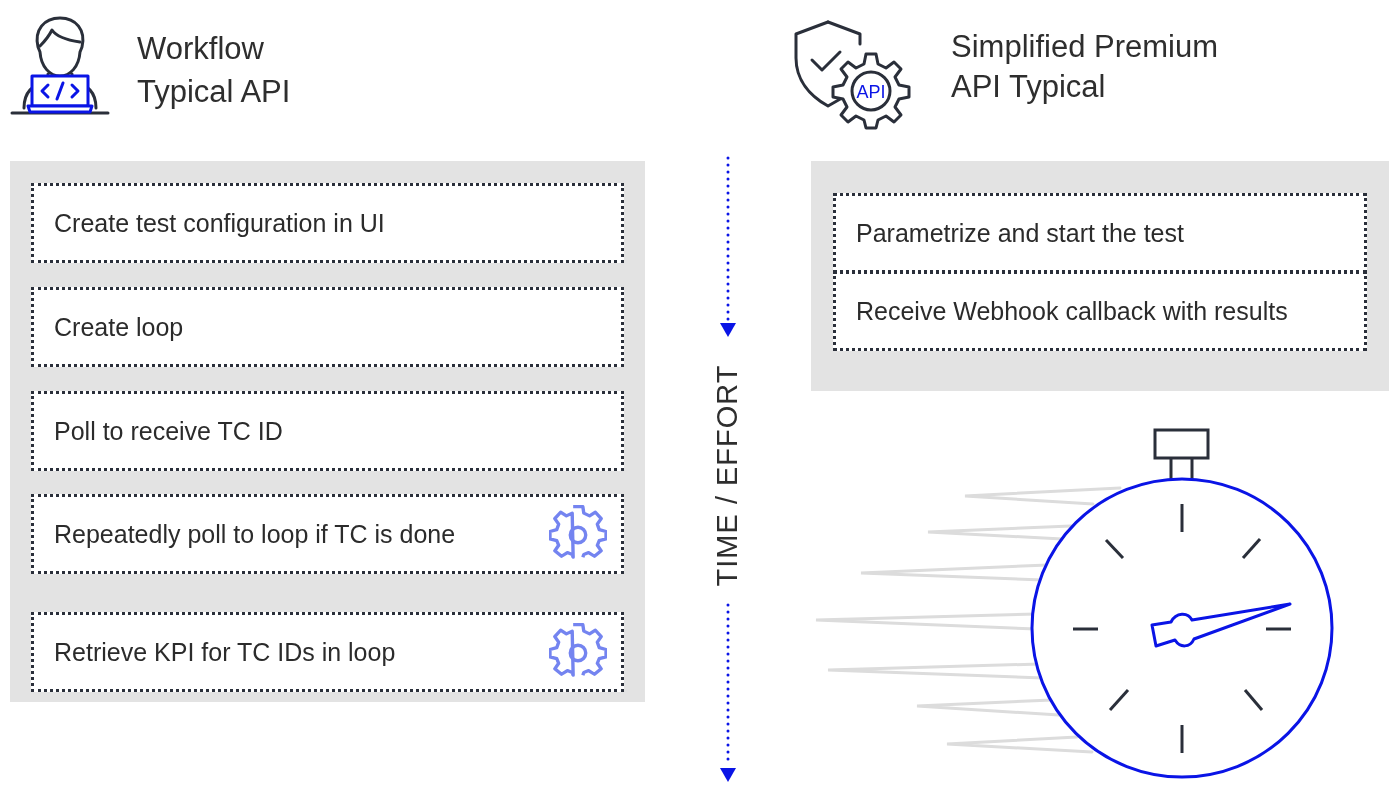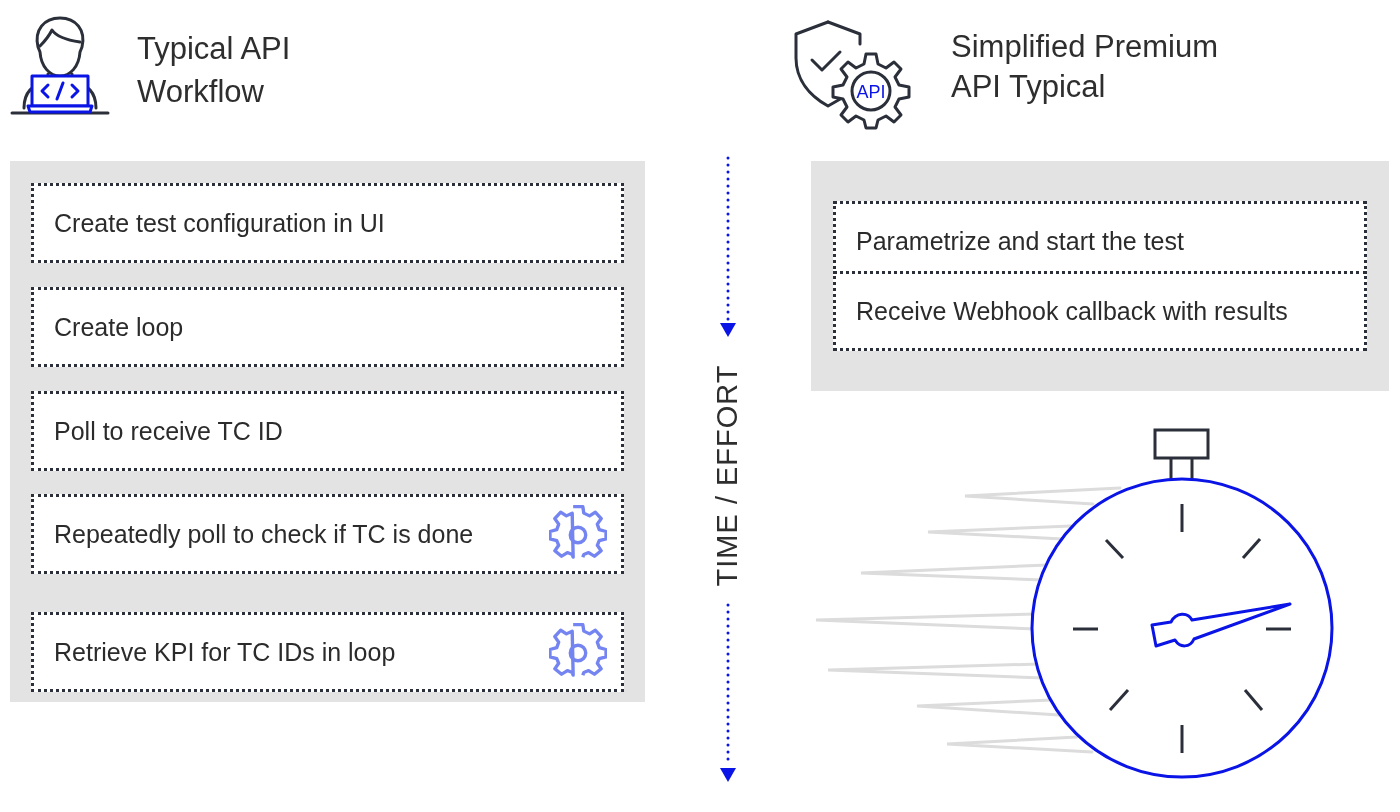--- a/index.html
+++ b/index.html
@@ -28,22 +28,22 @@
   </g>
   <g fill="none" stroke="#0a14e6" stroke-width="3" stroke-linejoin="round" stroke-linecap="round">
     <rect x="22" y="64" width="56" height="30" fill="#fff"></rect>
     <path d="M18 94 L82 94 L80 100 L20 100 Z" fill="#fff"></path>
     <path d="M38 73 L32 79 L38 85"></path>
     <path d="M62 73 L68 79 L62 85"></path>
     <line x1="53" y1="71" x2="47" y2="87"></line>
   </g>
 </svg>
 <div class="abs title" style="left:137px;top:27px">
+  <div>Workflow</div>
   <div>Typical API</div>
-  <div>Workflow</div>
 </div>
 
 <svg class="abs" style="left:790px;top:18px" width="130" height="112" viewBox="0 0 130 112">
   <g fill="none" stroke="#2a2f3a" stroke-width="3" stroke-linejoin="round" stroke-linecap="round">
     <path d="M38 4 L6 16 L6 40 C6 62 20 78 38 88 L52 80"></path>
     <path d="M38 4 L70 16 L70 26"></path>
     <path d="M22 42 L32 52 L50 34"></path>
     <path d="M76 36 L86 36 L88 46 L96 50 L104 44 L111 51 L105 59 L109 67 L119 69 L119 79 L109 81 L105 89 L111 97 L104 104 L96 98 L88 102 L86 110 L76 110 L74 102 L66 98 L58 104 L51 97 L57 89 L53 81 L43 79 L43 69 L53 67 L57 59 L51 51 L58 44 L66 50 L74 46 Z" fill="#fff"></path>
     <circle cx="81" cy="73" r="19"></circle>
   </g>
@@ -58,21 +58,21 @@
 <div class="step" style="left:31px;top:183px;width:593px;height:80px">
   <span>Create test configuration in UI</span>
 </div>
 <div class="step" style="left:31px;top:287px;width:593px;height:80px">
   <span>Create loop</span>
 </div>
 <div class="step" style="left:31px;top:391px;width:593px;height:80px">
   <span>Poll to receive TC ID</span>
 </div>
 <div class="step" style="left:31px;top:494px;width:593px;height:80px">
-  <span>Repeatedly poll to check if TC is done</span>
+  <span>Repeatedly poll to loop if TC is done</span>
   <svg class="gear" viewBox="0 0 60 60">
     <path d="M25 5 L35 5 L36 12 L42 15 L48 11 L54 18 L50 24 L52 30 L59 32 L59 40 L52 42 L50 47 L54 53 L47 59 L41 55 L36 57 L35 60 M25 60 L24 57 L19 55 L13 59 L6 53 L10 47 L8 42 L1 40 L1 32 L8 30 L10 24 L6 18 L12 11 L18 15 L24 12 Z" fill="none" stroke="#7484f0" stroke-width="3.5" stroke-linejoin="round" transform="translate(0,-3) scale(1,0.95)"></path>
     <circle cx="30" cy="31" r="8" fill="none" stroke="#7484f0" stroke-width="3.5"></circle>
   </svg>
 </div>
 <div class="step" style="left:31px;top:612px;width:593px;height:80px">
   <span>Retrieve KPI for TC IDs in loop</span>
   <svg class="gear" viewBox="0 0 60 60">
     <path d="M25 5 L35 5 L36 12 L42 15 L48 11 L54 18 L50 24 L52 30 L59 32 L59 40 L52 42 L50 47 L54 53 L47 59 L41 55 L36 57 L35 60 M25 60 L24 57 L19 55 L13 59 L6 53 L10 47 L8 42 L1 40 L1 32 L8 30 L10 24 L6 18 L12 11 L18 15 L24 12 Z" fill="none" stroke="#7484f0" stroke-width="3.5" stroke-linejoin="round" transform="translate(0,-3) scale(1,0.95)"></path>
     <circle cx="30" cy="31" r="8" fill="none" stroke="#7484f0" stroke-width="3.5"></circle>
@@ -85,21 +85,21 @@
 </svg>
 <div class="abs" style="left:628px;top:455px;width:200px;height:40px;display:flex;align-items:center;justify-content:center">
   <div class="axis-label">TIME / EFFORT</div>
 </div>
 <svg class="abs" style="left:716px;top:600px" width="24" height="185" viewBox="0 0 24 185">
   <line x1="12" y1="5" x2="12" y2="165" stroke="#0a14e6" stroke-width="3" stroke-dasharray="0 7" stroke-linecap="round"></line>
   <path d="M4 168 L20 168 L12 182 Z" fill="#0a14e6"></path>
 </svg>
 
 <div class="abs panel" style="left:811px;top:161px;width:578px;height:230px"></div>
-<div class="step" style="left:833px;top:201px;width:534px;height:80px">
+<div class="step" style="left:833px;top:193px;width:534px;height:80px">
   <span>Parametrize and start the test</span>
 </div>
 <div class="step" style="left:833px;top:271px;width:534px;height:80px">
   <span>Receive Webhook callback with results</span>
 </div>
 
 <svg class="abs" style="left:800px;top:420px" width="600" height="392" viewBox="0 0 600 392">
   <g stroke="#dcdcdc" stroke-width="3" fill="none" stroke-linecap="round">
     <polyline points="320,68 165,76 293,84"></polyline>
     <polyline points="271,106 128,112 262,119"></polyline>

